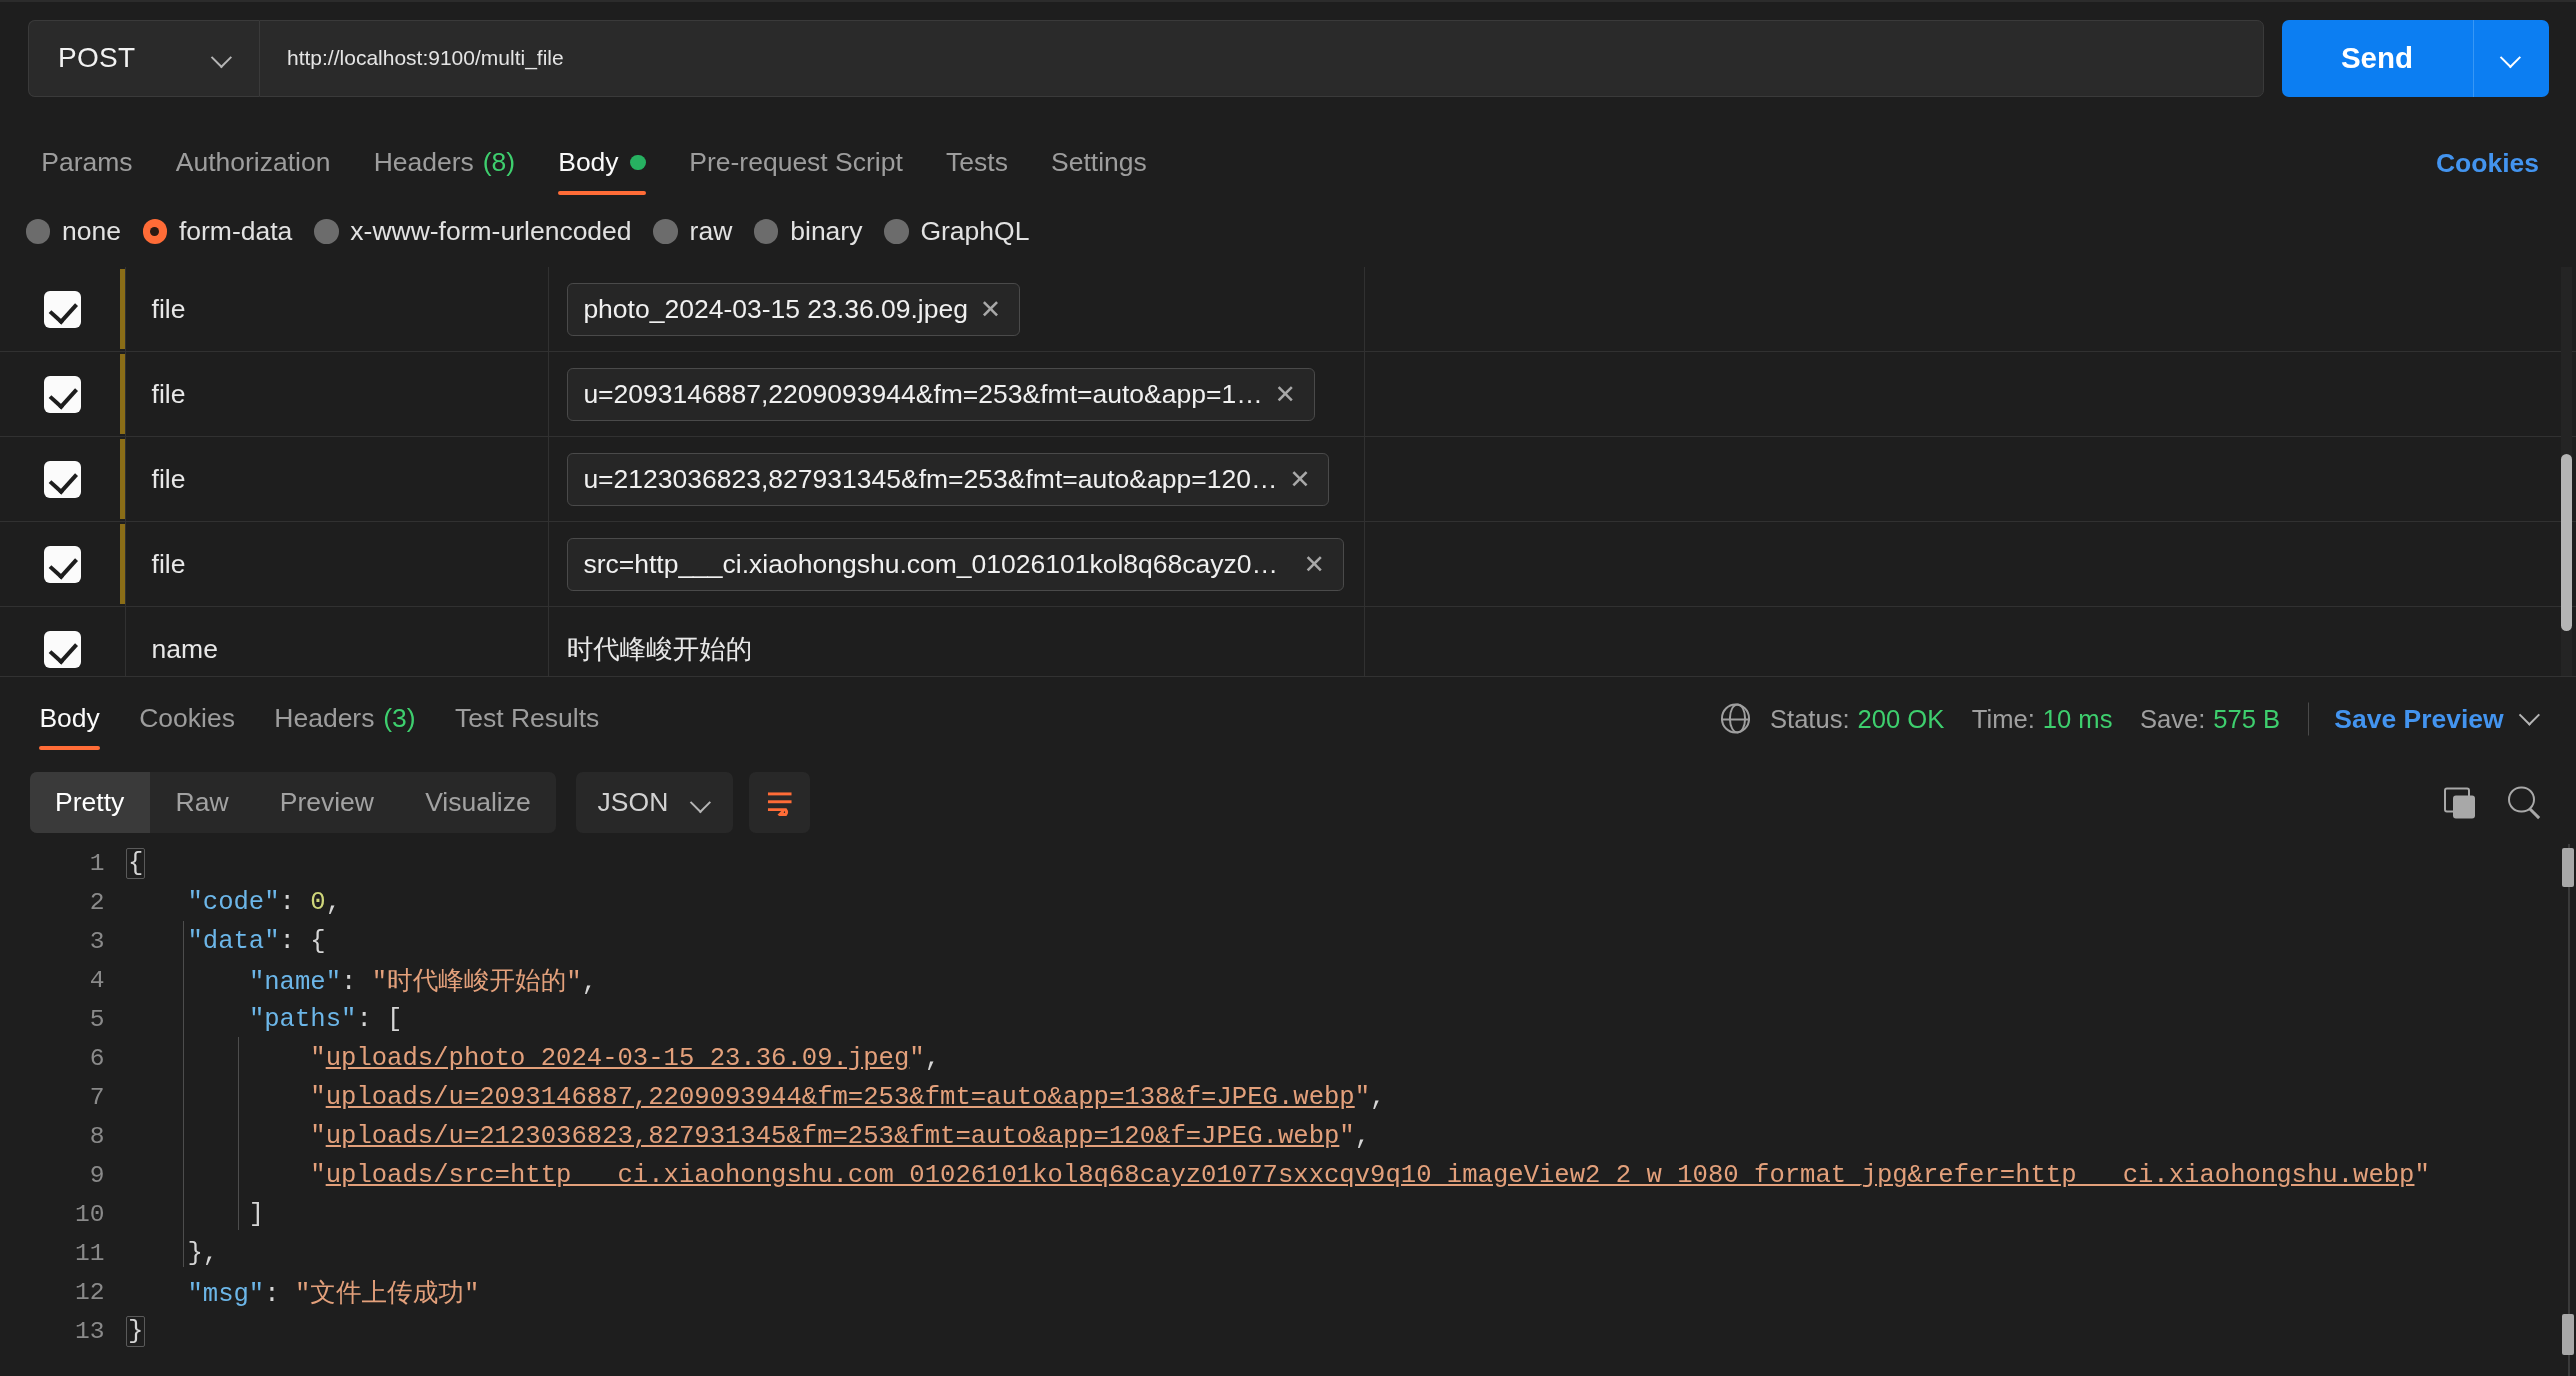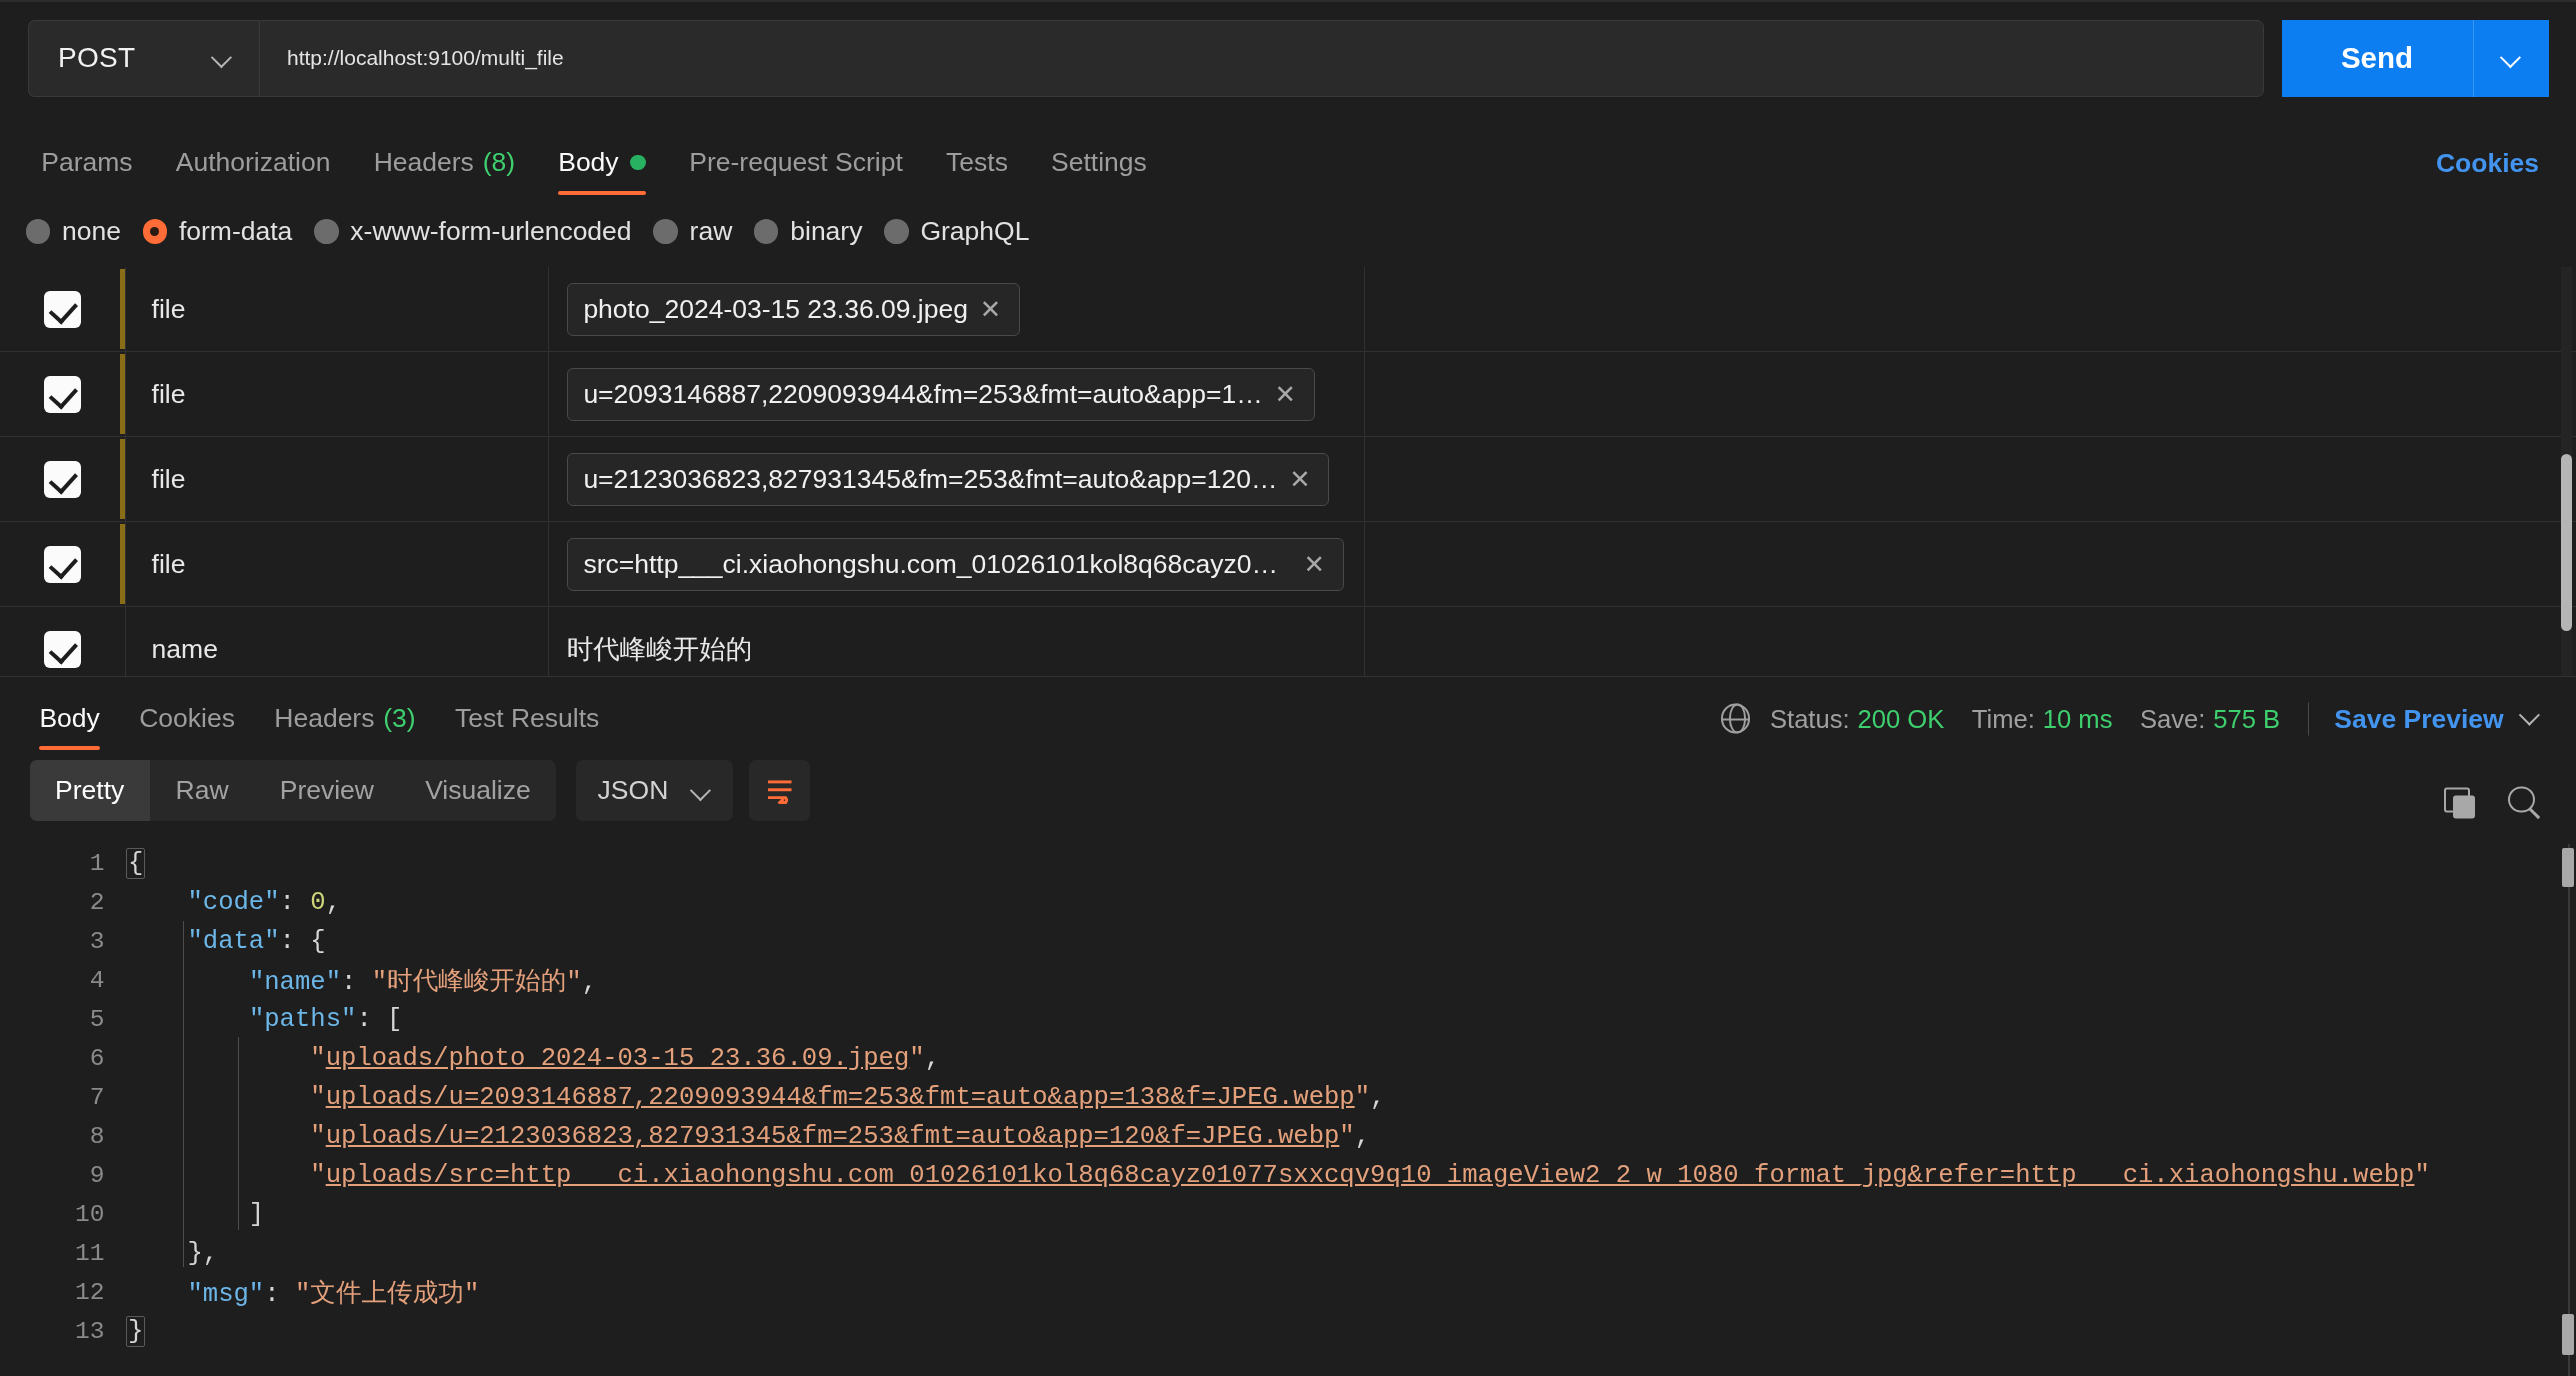--- a/index.html
+++ b/index.html
@@ -41,21 +41,21 @@
   .url-box {
     flex: 1; background: #2a2a2a;
     border: 1px solid #3a3a3a;
     border-radius: 0 6.9px 6.9px 0;
     display: flex; align-items: center; padding: 0 27.5px;
     margin-right: 17.7px;
   }
   .url-text { font-size: 21px; color: #e4e4e4; }
   .send-wrap {
     display: flex; align-items: stretch; width: 267px;
-    background: #0c7ef2; border-radius: 0; overflow: hidden;
+    background: #0c7ef2; border-radius: 7px; overflow: hidden;
   }
   .send-btn {
     flex: 1; display: flex; align-items: center; justify-content: center;
     font-size: 29.5px; font-weight: bold; color: #fff;
     border-right: 1px solid #3897f5;
   }
   .send-caret {
     width: 75px; display: flex; align-items: center; justify-content: center;
   }
   .send-caret .chev::before { border-color: #ffffff; }
@@ -194,21 +194,21 @@
     content: ""; position: absolute; left: -2px; right: -2px; top: 50%;
     height: 0; border-top: 2px solid #9f9f9f;
   }
   .sk { color: #a0a0a0; margin-right: 7.9px; }
   .sv { color: #3ecf6e; margin-right: 27.5px; }
   .vdiv { width: 1px; height: 33px; background: #4a4a4a; margin: 0 25.6px 0 0; }
   .save-resp { color: #4394ef; font-size: 26.5px; font-weight: bold; margin-right: 15.7px; }
 
   
   .resp-tools {
-    position: relative; height: 85px; display: flex; 
+    position: relative; height: 85px; display: flex; align-items: center;
     padding-left: 29.5px;
   }
   .seg {
     display: flex; background: #282828; border-radius: 6.9px; overflow: hidden;
     height: 61px;
   }
   .seg div {
     display: flex; align-items: center; padding: 0 25.6px;
     font-size: 26.5px; color: #a2a2a2;
   }

